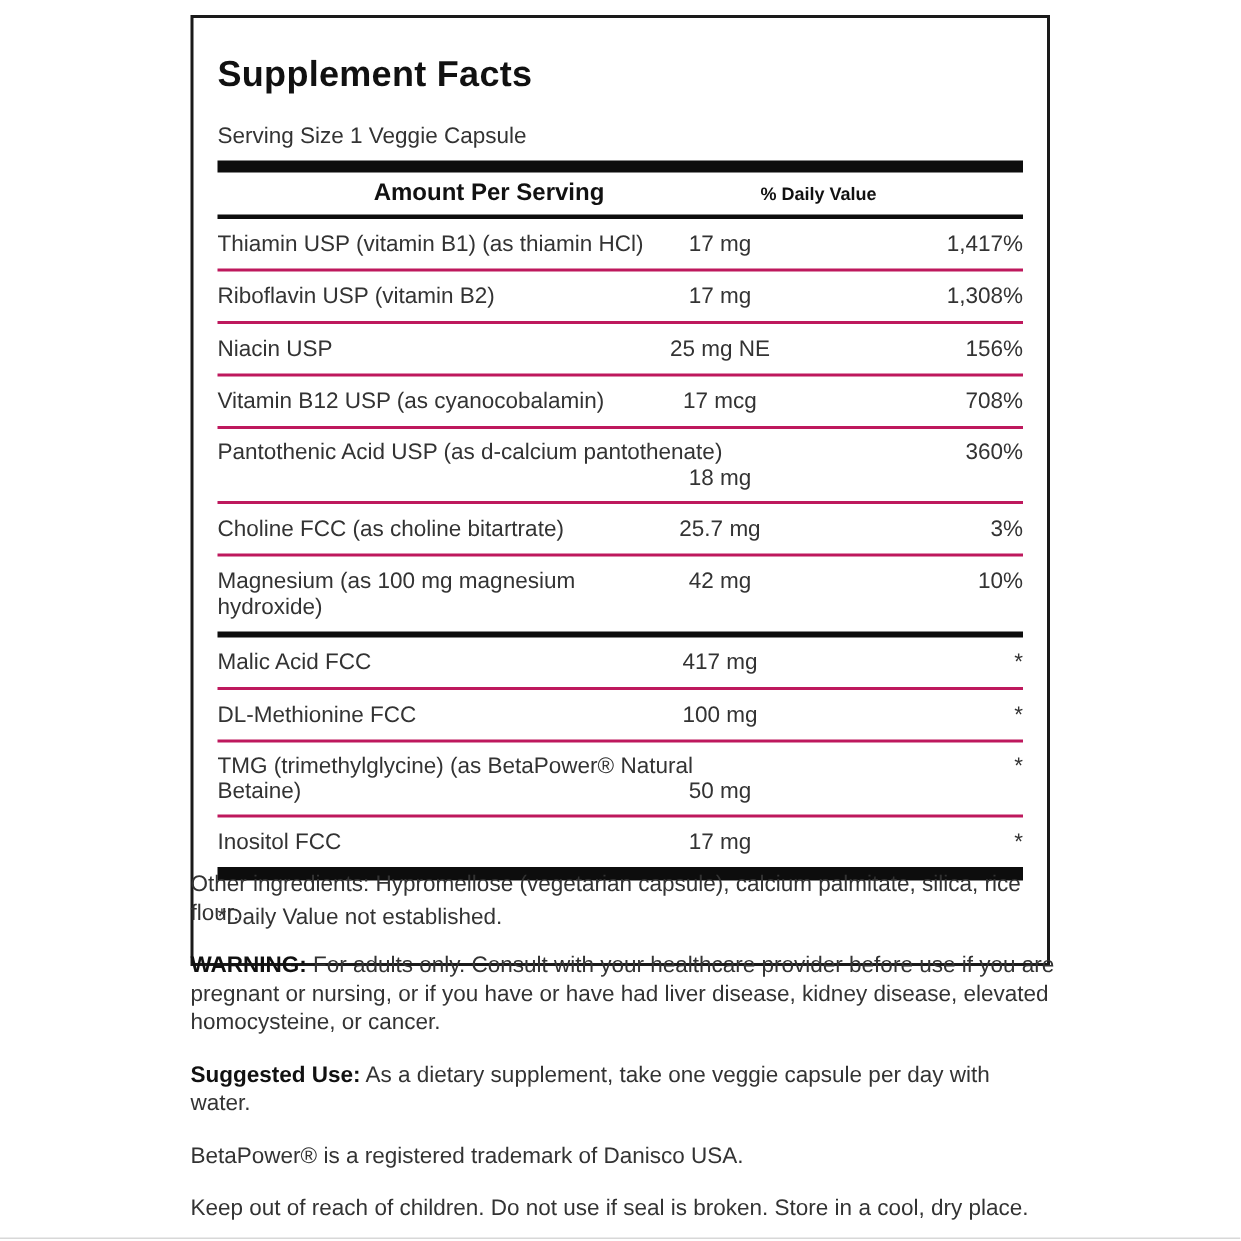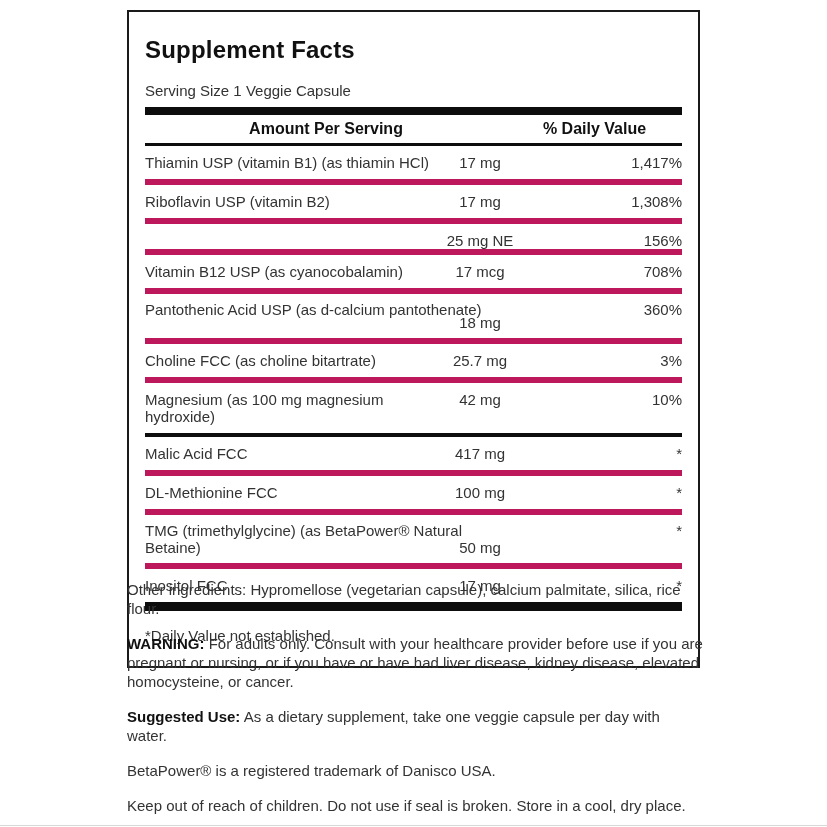--- a/index.html
+++ b/index.html
@@ -48,27 +48,27 @@
   }
   .hdr-amt {
     width: 362px;
     text-align: center;
     font-weight: bold;
     font-size: 16px;
     color: #111;
   }
   .hdr-dv {
     flex: 1;
-    text-align: center;
+    text-align: left;
     font-weight: bold;
-    font-size: 16px;
+    font-size: 12px;
     color: #111;
   }
 
-  .rows-group .row + .row { border-top: 6px solid #be185d; }
+  .rows-group .row + .row { border-top: 2px solid #be185d; }
   .row {
     position: relative;
     font-size: 15px;
     padding: 8px 0;
     min-height: 31px;
   }
   .row .name { display: block; max-width: 310px; color: #333; }
   .row .amt {
     position: absolute;
     left: 255px; top: 8px;
@@ -137,20 +137,21 @@
         <span class="name">Thiamin USP (vitamin B1) (as thiamin HCl)</span>
         <span class="amt">17 mg</span>
         <span class="dv">1,417%</span>
       </div>
       <div class="row">
         <span class="name">Riboflavin USP (vitamin B2)</span>
         <span class="amt">17 mg</span>
         <span class="dv">1,308%</span>
       </div>
       <div class="row">
+        <span class="name">Niacin USP</span>
         <span class="amt">25 mg NE</span>
         <span class="dv">156%</span>
       </div>
       <div class="row">
         <span class="name">Vitamin B12 USP (as cyanocobalamin)</span>
         <span class="amt">17 mcg</span>
         <span class="dv">708%</span>
       </div>
       <div class="row row2">
         <span class="name">Pantothenic Acid USP (as d-calcium pantothenate)</span>

